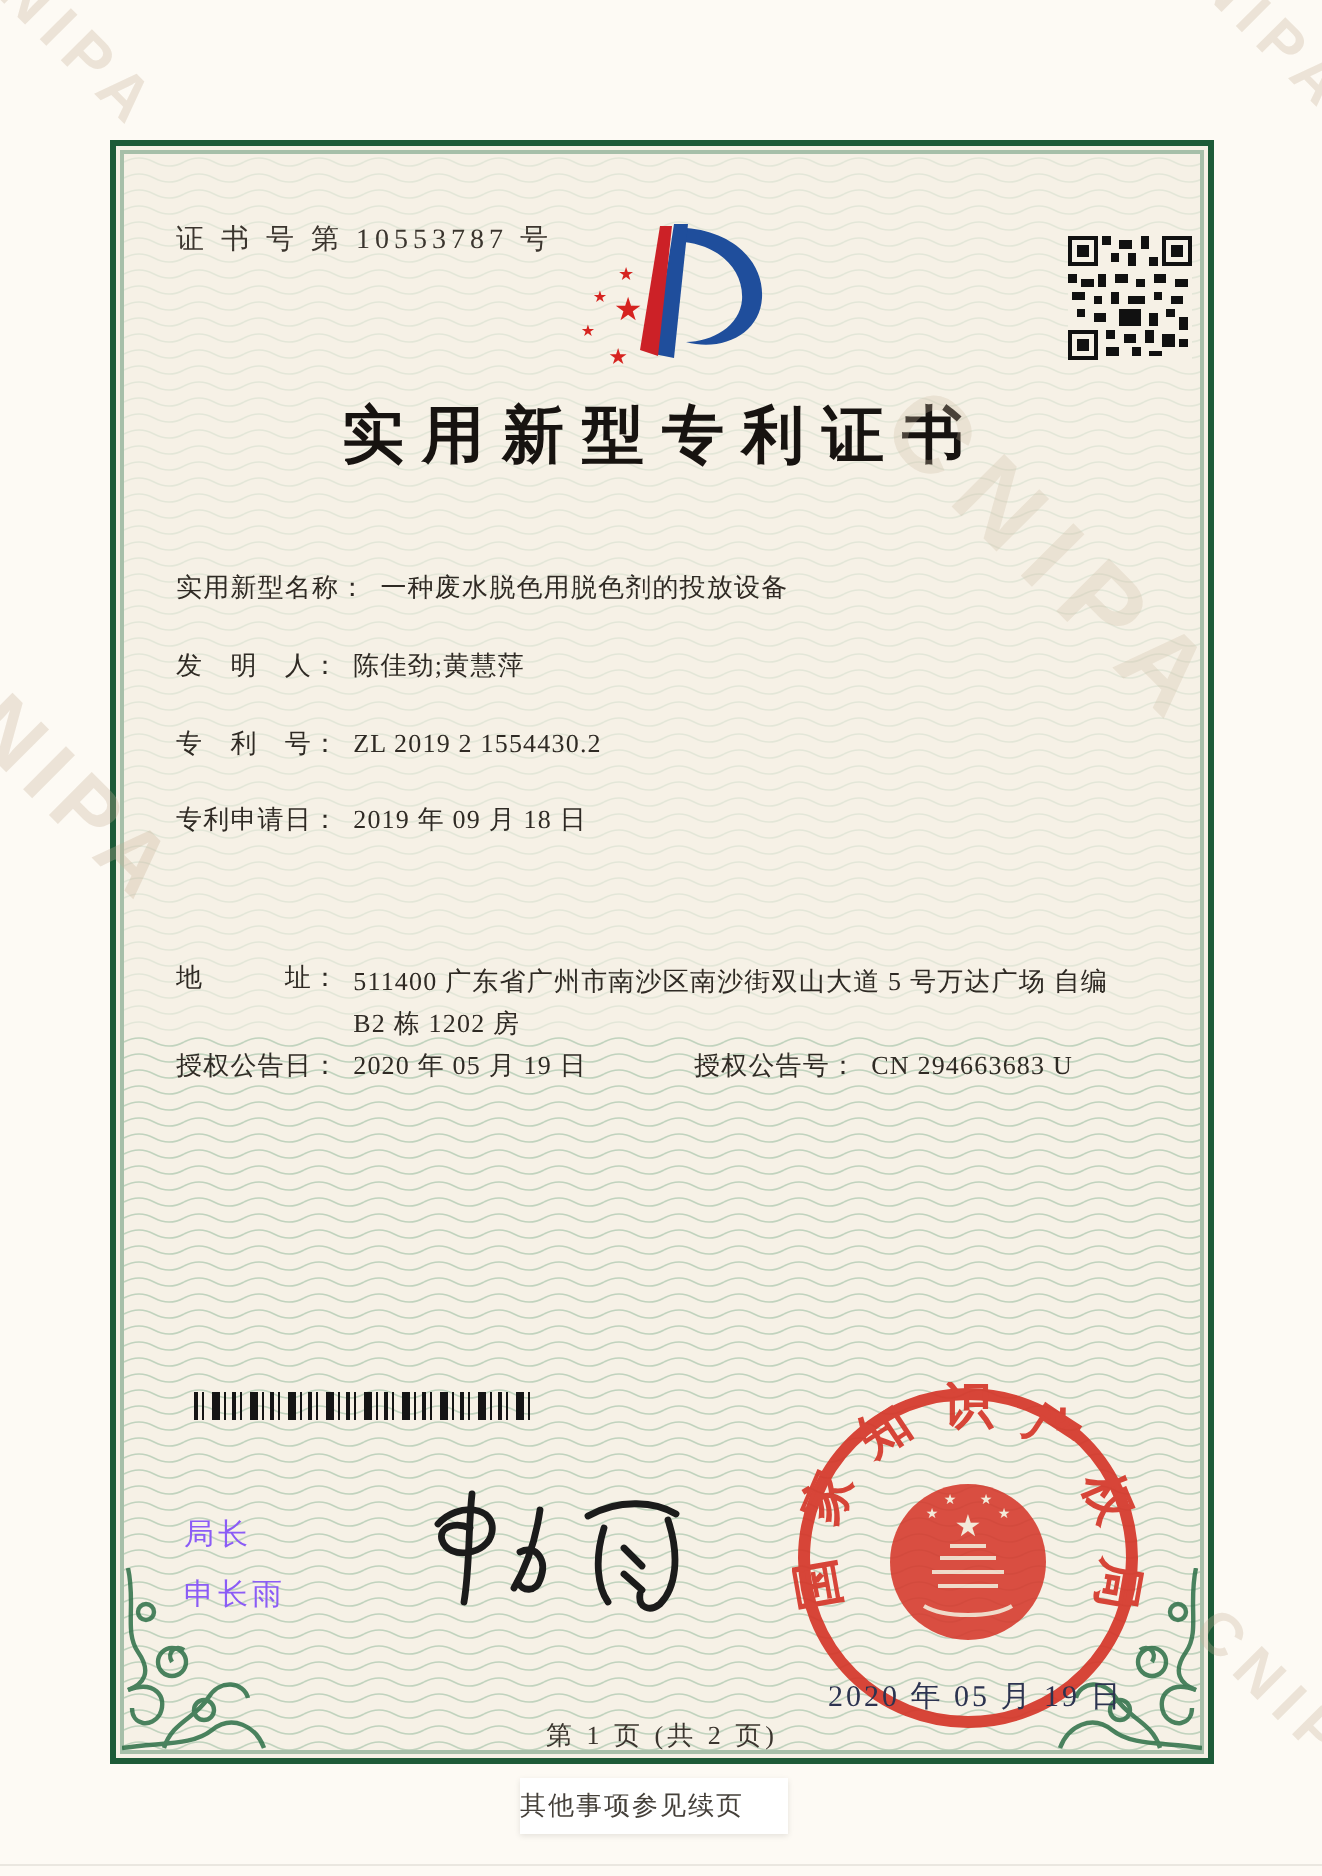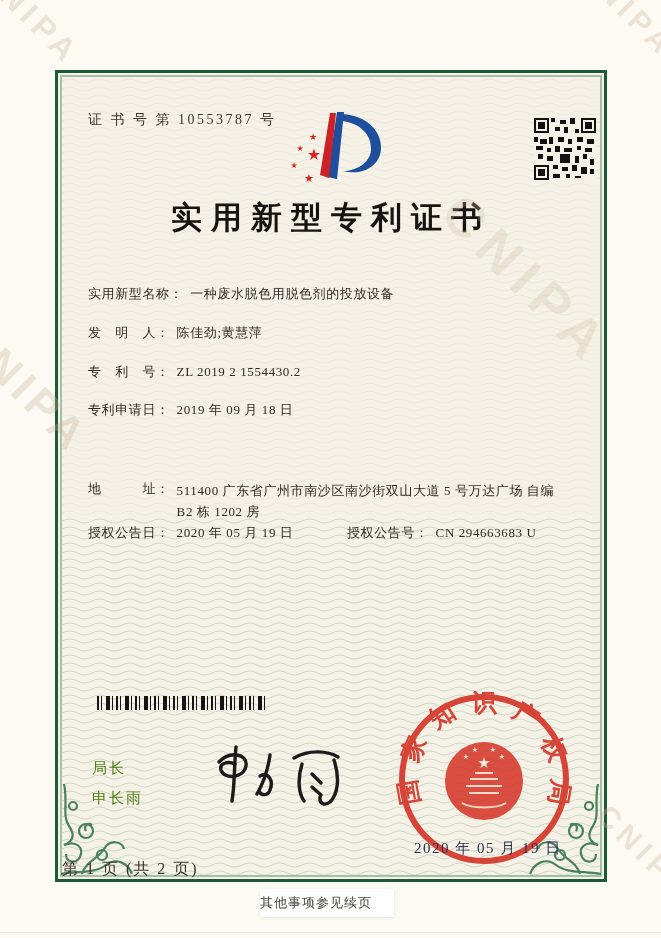--- a/index.html
+++ b/index.html
@@ -60,31 +60,31 @@
     left:35px; top:619px; width:168px; height:14px;
     background:repeating-linear-gradient(90deg,
       #151515 0 2px, transparent 2px 4px,
       #151515 4px 5px, transparent 5px 9px,
       #151515 9px 13px, transparent 13px 15px,
       #151515 15px 16px, transparent 16px 19px);
   }
   
   .signer {
     left:30px; top:676px; font-family:"Liberation Sans","DejaVu Sans",sans-serif;
-    font-size:15px; letter-spacing:2px; color:#4d7c0f; line-height:30px;
+    font-size:15px; letter-spacing:2px; color:#8b5cf6; line-height:30px;
   }
   .sig-svg { left:145px; top:658px; }
   
   .seal-svg { left:334px; top:614px; z-index:3; opacity:.93; }
   .seal-date {
     left:352px; top:762px; z-index:4;
     font-size:15px; letter-spacing:1.5px; color:#2c3350; white-space:nowrap;
   }
   
-  .page-footer { left:0; top:782px; width:100%; font-size:16px; letter-spacing:2px; color:#3b352e; }
+  .page-footer { left:0; top:782px; width:100%; text-align:center; font-size:13px; letter-spacing:2px; color:#3b352e; }
   .corner { position:absolute; bottom:-1px; z-index:1; }
   .corner-bl { left:-1px; }
   .corner-br { right:-1px; transform:scaleX(-1); }
   
   .tab {
     position:absolute; left:260px; top:889px; width:134px; height:28px; z-index:3;
     background:#ffffff; box-shadow:0 1px 3px rgba(0,0,0,.10);
     text-align:left; line-height:28px; font-size:13px; letter-spacing:1px; color:#45403a;
   }
   .bottom-line { position:absolute; left:0; bottom:5px; width:100%; height:1px; background:#eae7e0; z-index:1; }

